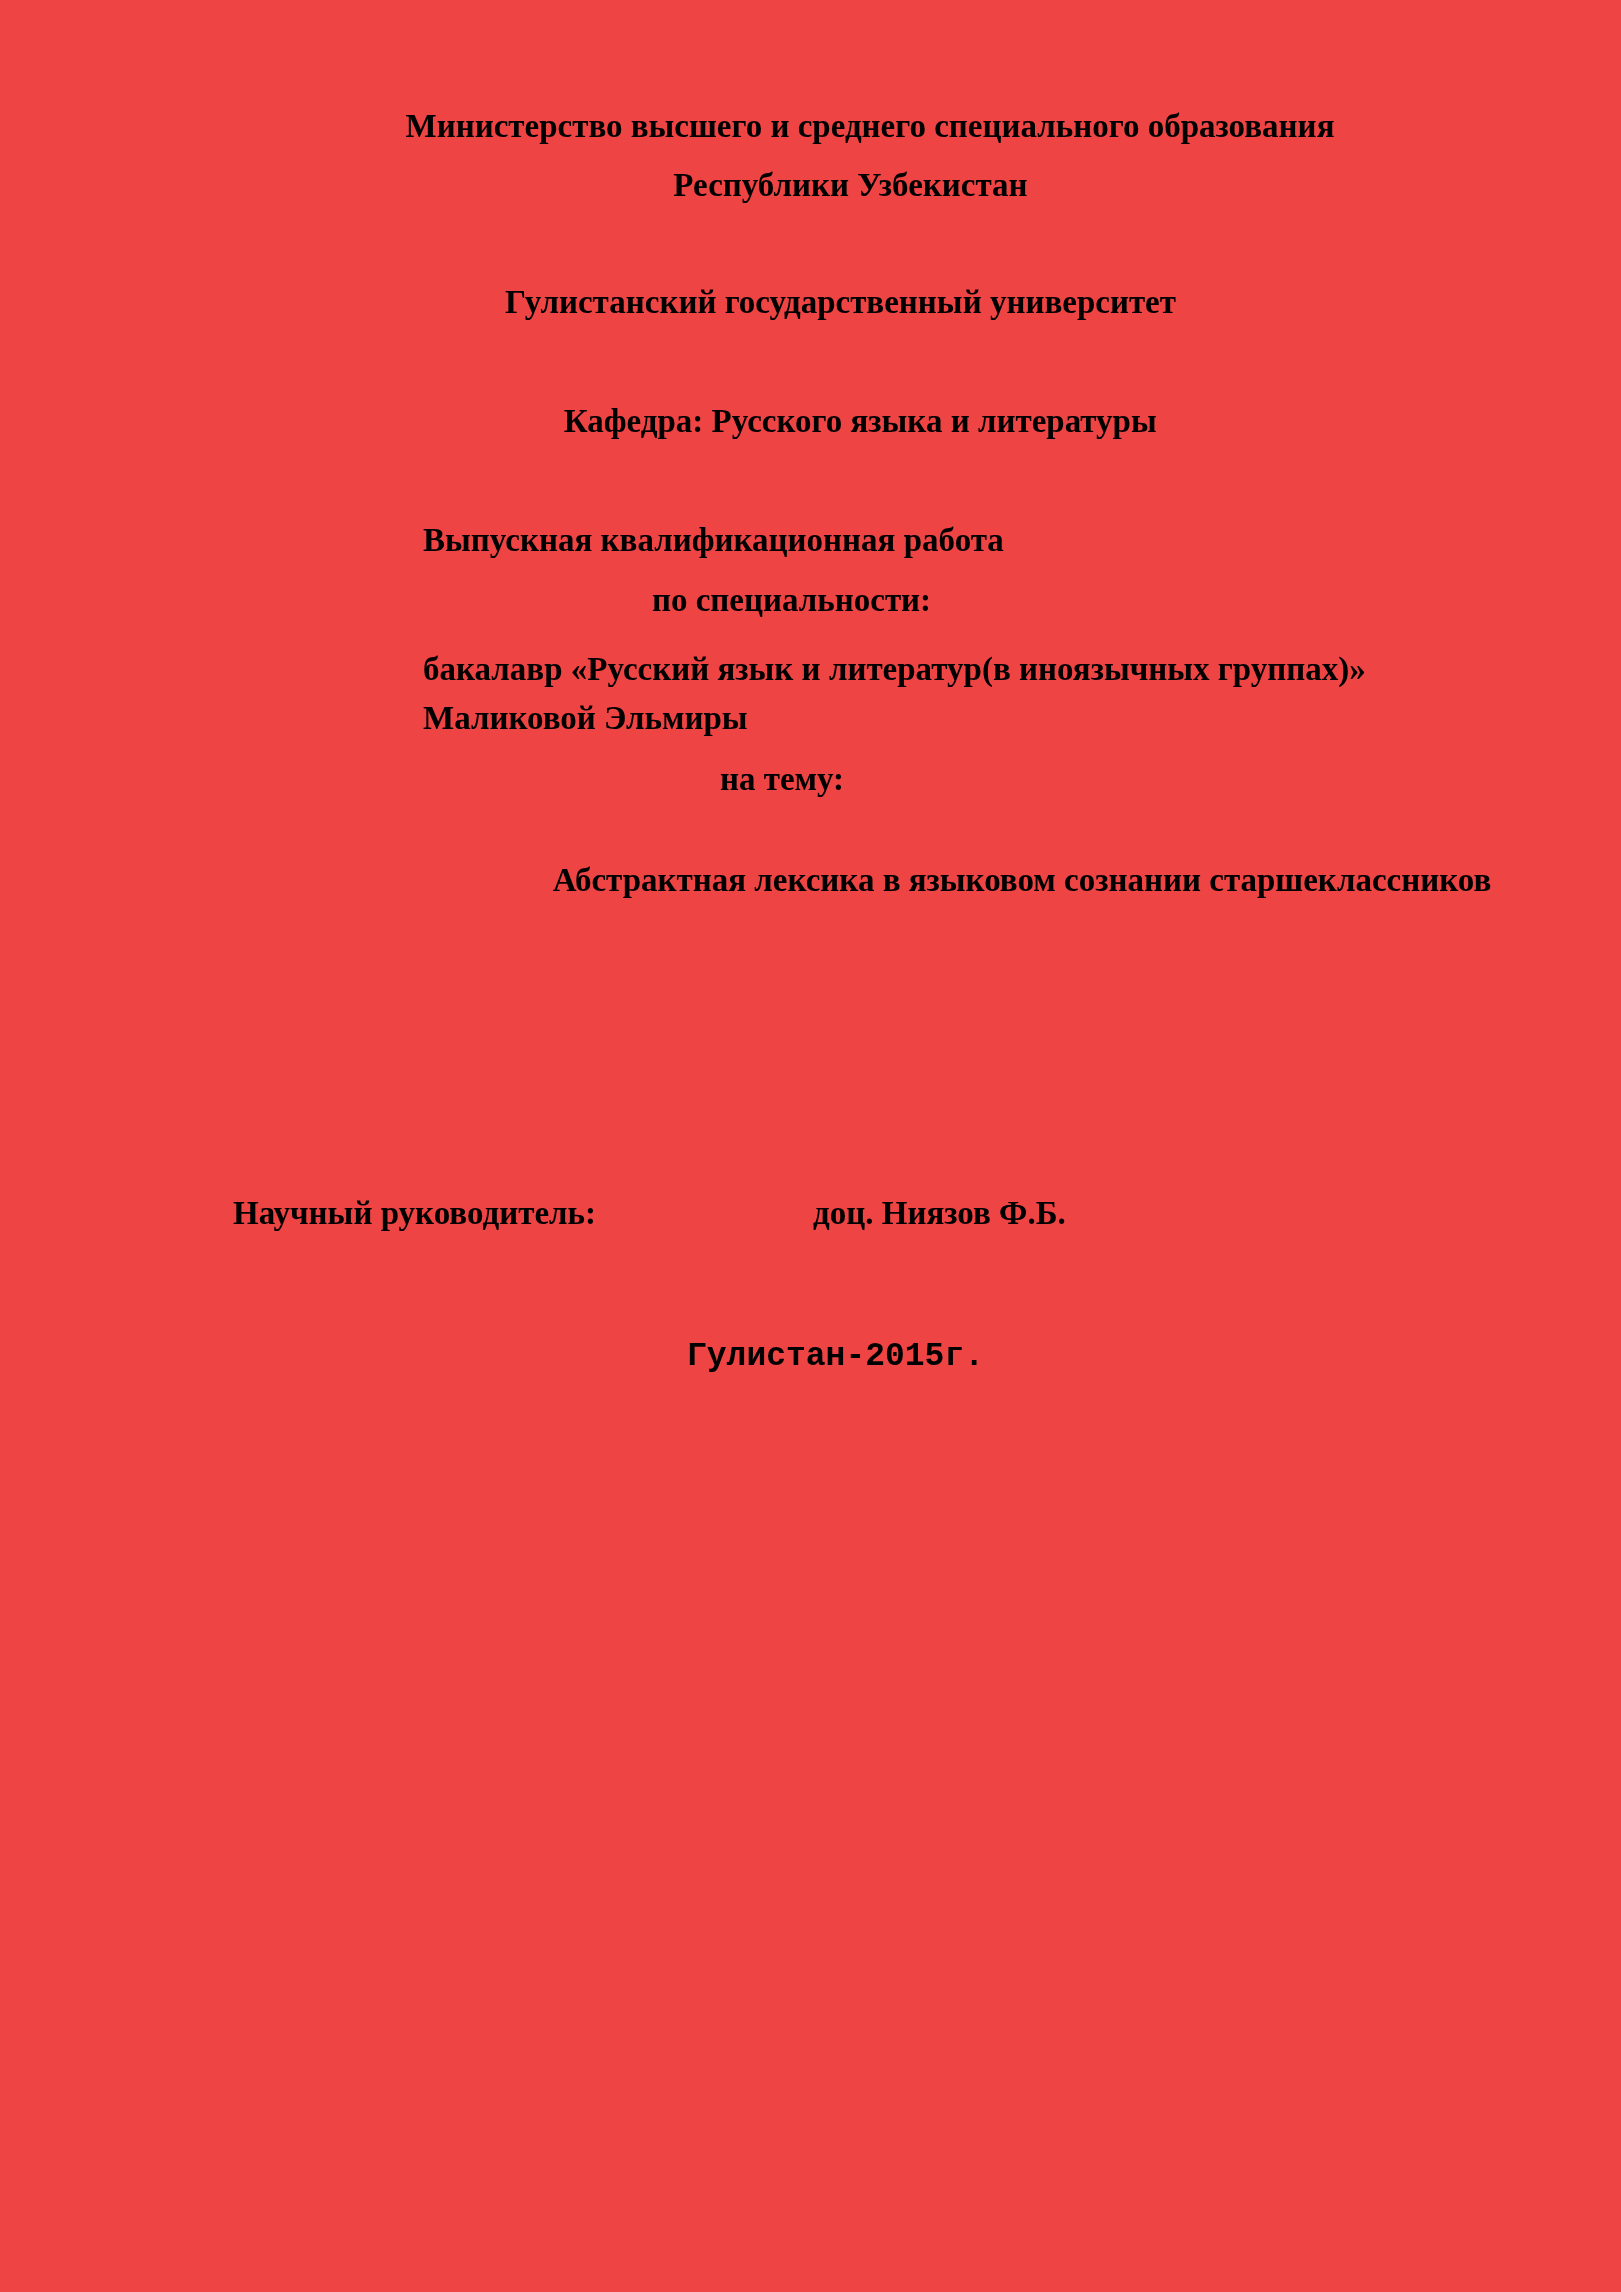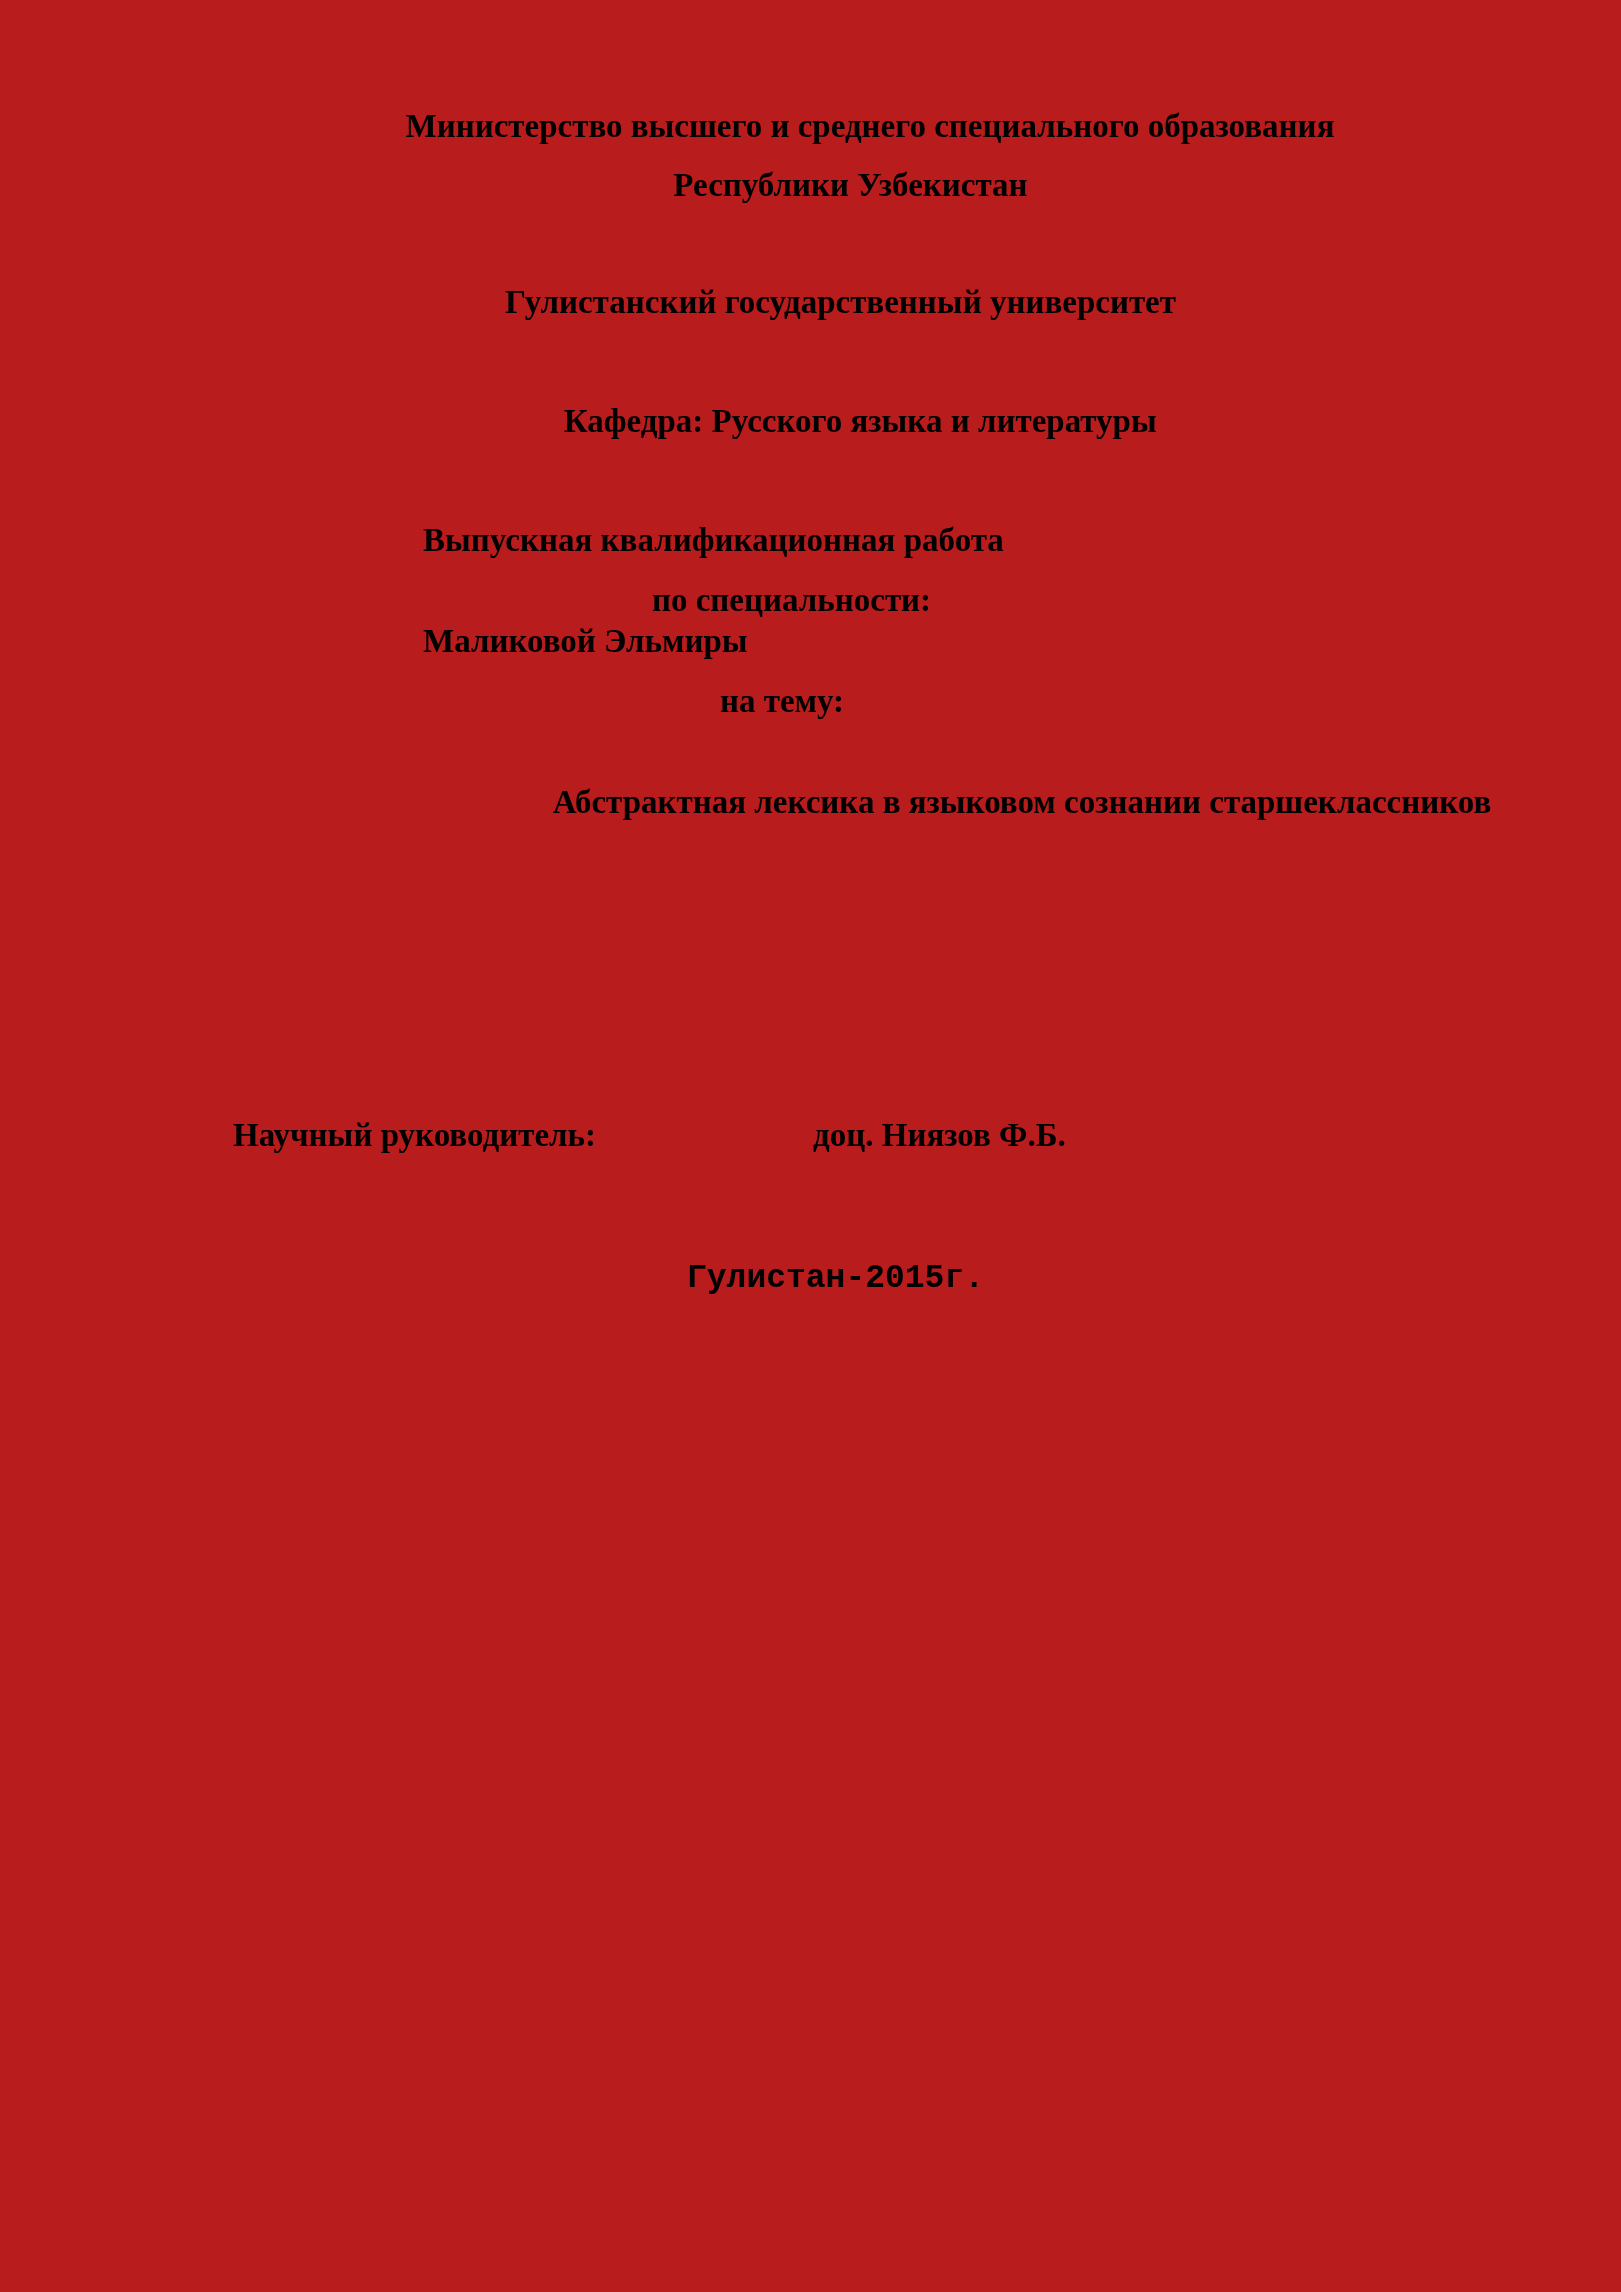--- a/index.html
+++ b/index.html
@@ -11,21 +11,21 @@
     width: 1621px;
     height: 2293px;
     font-family: "Liberation Serif", "DejaVu Serif", serif;
     color: #000000;
     overflow: hidden;
   }
   .page {
     position: relative;
     width: 1621px;
     height: 2293px;
-    background: #b91c1c;
+    background: #ef4444;
   }
   
   .content {
     position: absolute;
     left: 233px;
     top: 0;
     width: 1274px;
   }
   .line {
     font-weight: bold;
@@ -117,20 +117,21 @@
     </div>
 
     <div class="line university">Гулистанский государственный университет</div>
 
     <div class="line department">Кафедра: Русского языка и литературы</div>
 
     <div class="line thesis-title-line">Выпускная квалификационная работа</div>
 
     <div class="line specialty-line">по специальности:</div>
 
+    <div class="line degree-par">бакалавр «Русский язык и литератур(в иноязычных группах)»</div>
 
     <div class="line author-line">Маликовой Эльмиры</div>
 
     <div class="line on-topic-line">на тему:</div>
 
     <div class="line work-title">Абстрактная лексика в языковом сознании старшеклассников</div>
 
     <div class="advisor-row">
       <div class="line advisor-label">Научный руководитель:</div>
       <div class="line advisor-name">доц. Ниязов Ф.Б.</div>

